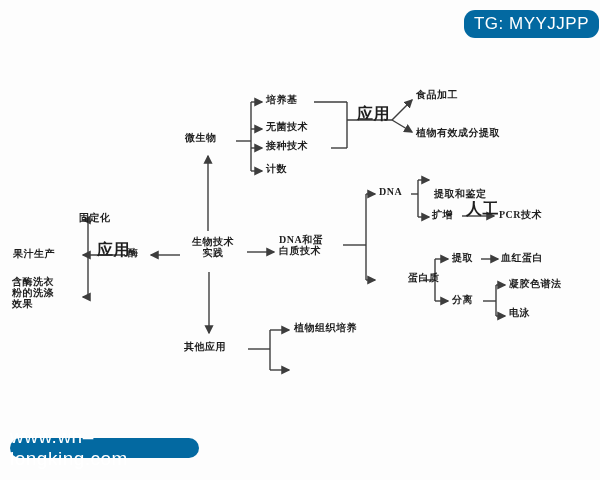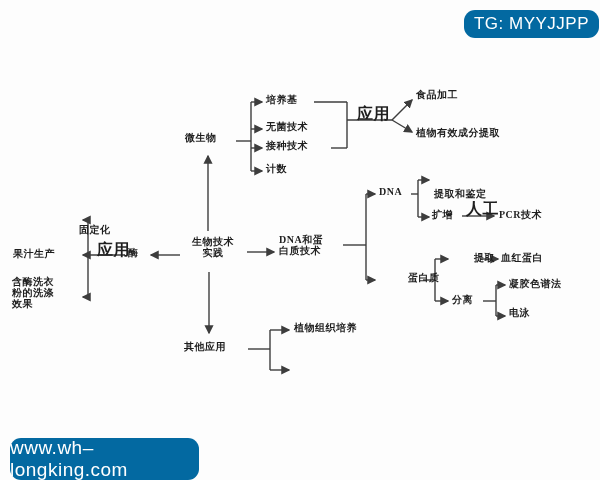--- a/index.html
+++ b/index.html
@@ -27,21 +27,21 @@
     position:absolute;
     background:#0369a1;
     color:#ffffff;
     font-family:"Liberation Sans", sans-serif;
     font-weight:normal;
     display:flex;align-items:center;justify-content:center;
     letter-spacing:0.5px;
     border-radius:11px;
   }
   .wm-top{left:464px;top:10px;width:135px;height:28px;font-size:17px;}
-  .wm-bottom{left:10px;top:438px;width:189px;height:42px;font-size:19px;}
+  .wm-bottom{left:10px;top:438px;width:189px;height:20px;font-size:19px;}
 </style>
 </head>
 <body>
 
 <div id="screen">
 
   <svg id="connectors" width="600" height="480" aria-hidden="true">
     <defs>
       <marker id="arw" viewBox="0 0 10 10" refX="8.5" refY="5" markerWidth="6.5" markerHeight="6.5" orient="auto-start-reverse">
         <path d="M0,0 L10,5 L0,10 z" fill="#3d3d3d"></path>
@@ -117,39 +117,39 @@
   <div class="node" style="left:266px;top:94px;">培养基</div>
   <div class="node" style="left:266px;top:121px;">无菌技术</div>
   <div class="node" style="left:266px;top:140px;">接种技术</div>
   <div class="node" style="left:266px;top:163px;">计数</div>
   <div class="node small" style="left:357px;top:105px;">应用</div>
   <div class="node" style="left:416px;top:89px;">食品加工</div>
   <div class="node" style="left:416px;top:127px;">植物有效成分提取</div>
 
   <div class="node" style="left:128px;top:247px;">酶</div>
   <div class="node small" style="left:97px;top:241px;">应用</div>
-  <div class="node" style="left:31px;top:224px;padding-left:48px;">固定化</div>
+  <div class="node" style="left:31px;top:212px;padding-left:48px;">固定化</div>
   <div class="node" style="left:13px;top:248px;">果汁生产</div>
   <div class="node" style="left:279px;top:234px;">
     <span>DNA和蛋</span>
     <span>白质技术</span>
   </div>
 
   <div class="node" style="left:12px;top:276px;">
     <span>含酶洗衣</span>
     <span>粉的洗涤</span>
     <span>效果</span>
   </div>
   <div class="node" style="left:379px;top:186px;">DNA</div>
   <div class="node" style="left:434px;top:172px;margin-top:16px;">提取和鉴定</div>
   <div class="node" style="left:432px;top:209px;">扩增</div>
   <div class="node small" style="left:466px;top:200px;">人工</div>
   <div class="node" style="left:499px;top:209px;">PCR技术</div>
   <div class="node" style="left:379px;top:272px;margin-left:29px;">蛋白质</div>
-  <div class="node" style="left:452px;top:252px;margin-left:22px;">提取</div>
+  <div class="node" style="left:452px;top:252px;">提取</div>
   <div class="node" style="left:501px;top:252px;">血红蛋白</div>
   <div class="node" style="left:452px;top:294px;">分离</div>
   <div class="node" style="left:509px;top:278px;">凝胶色谱法</div>
   <div class="node" style="left:509px;top:307px;">电泳</div>
 
   <div class="node" style="left:184px;top:341px;">其他应用</div>
   <div class="node" style="left:294px;top:322px;">植物组织培养</div>
 
   <div class="wm wm-top">TG: MYYJJPP</div>
   <div class="wm wm-bottom">www.wh–longking.com</div>

